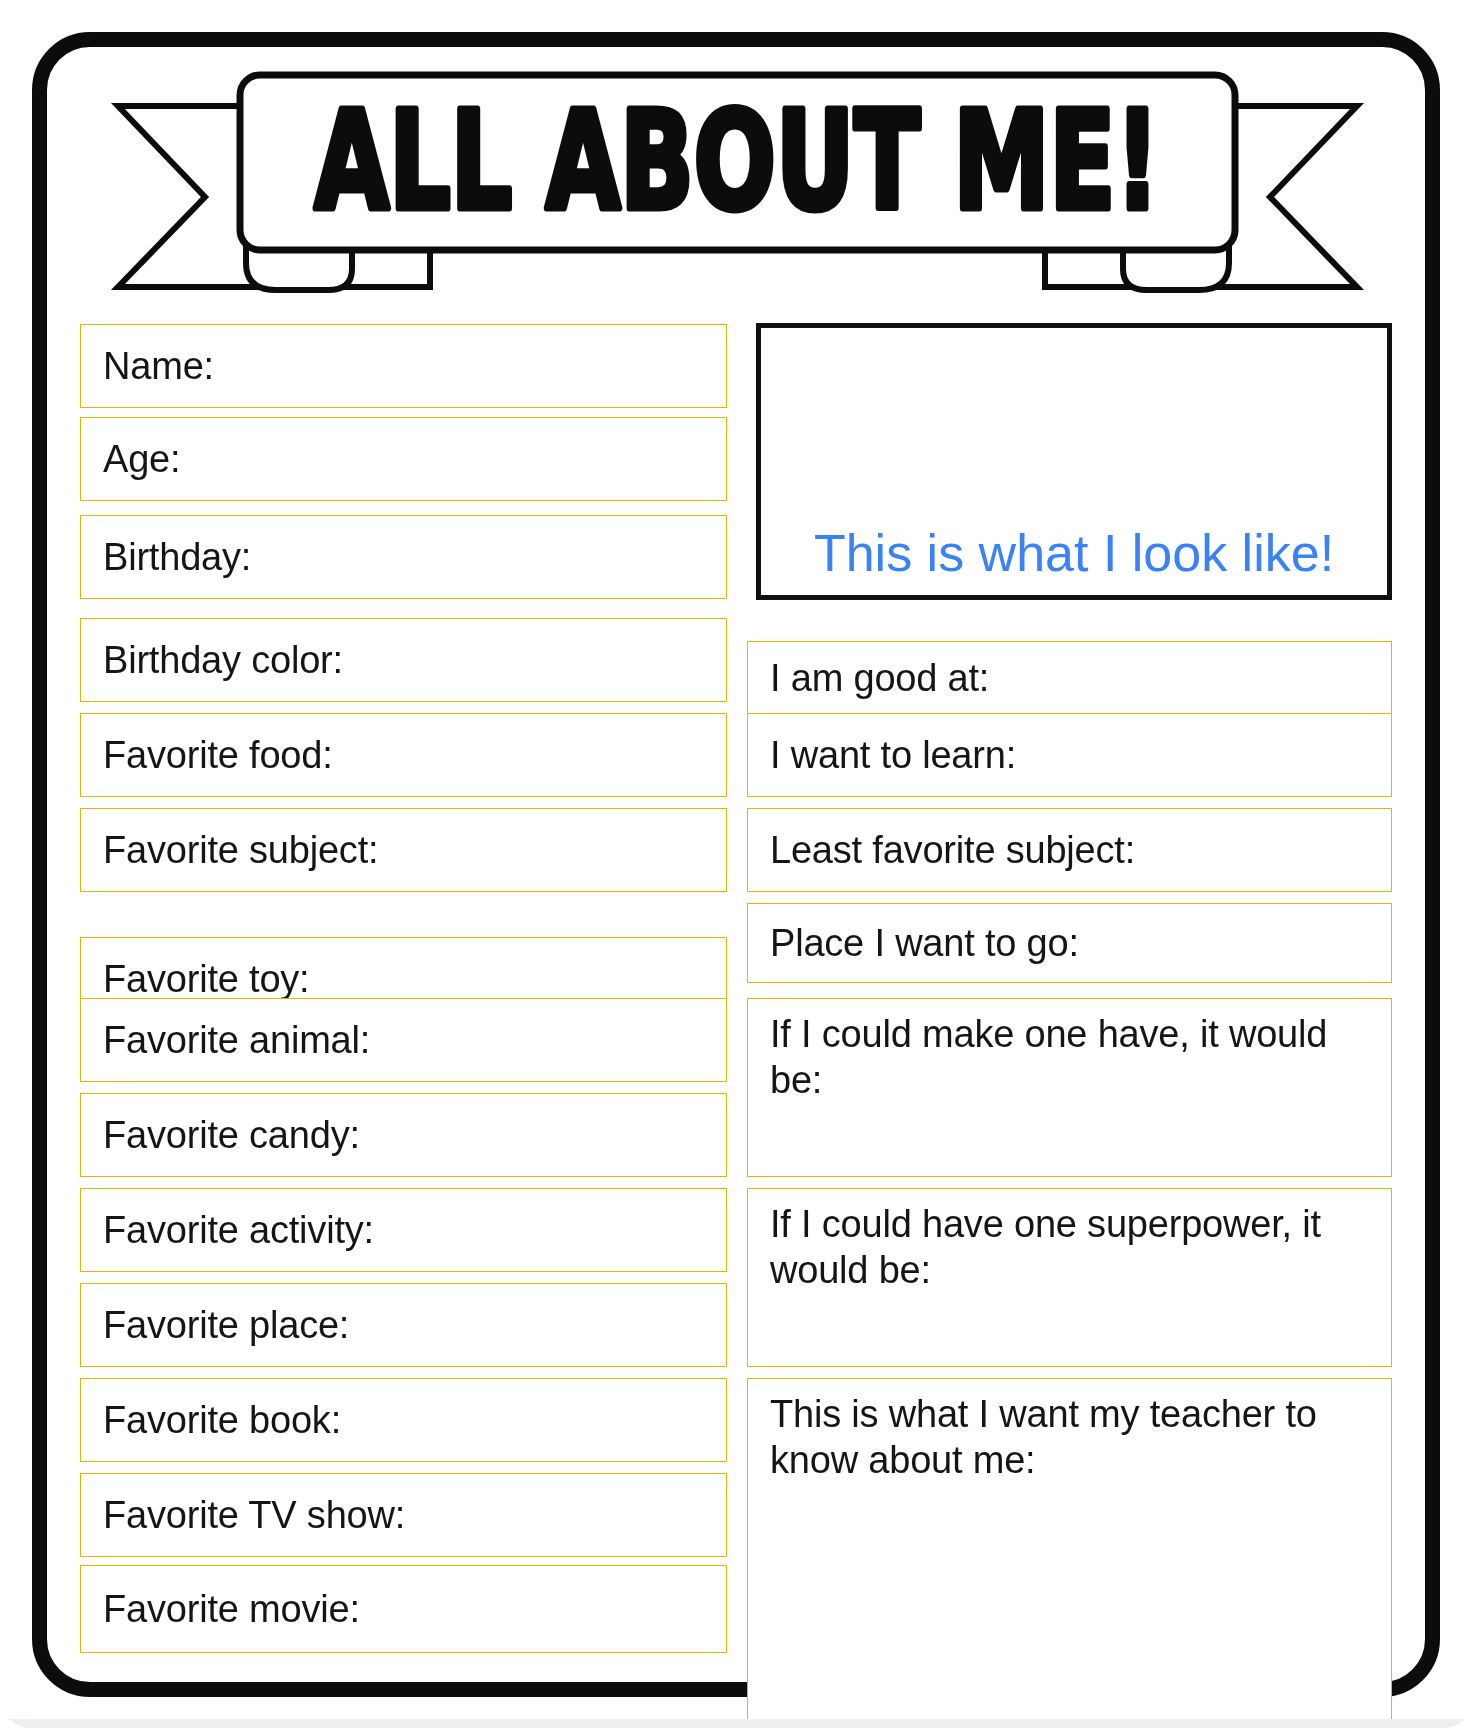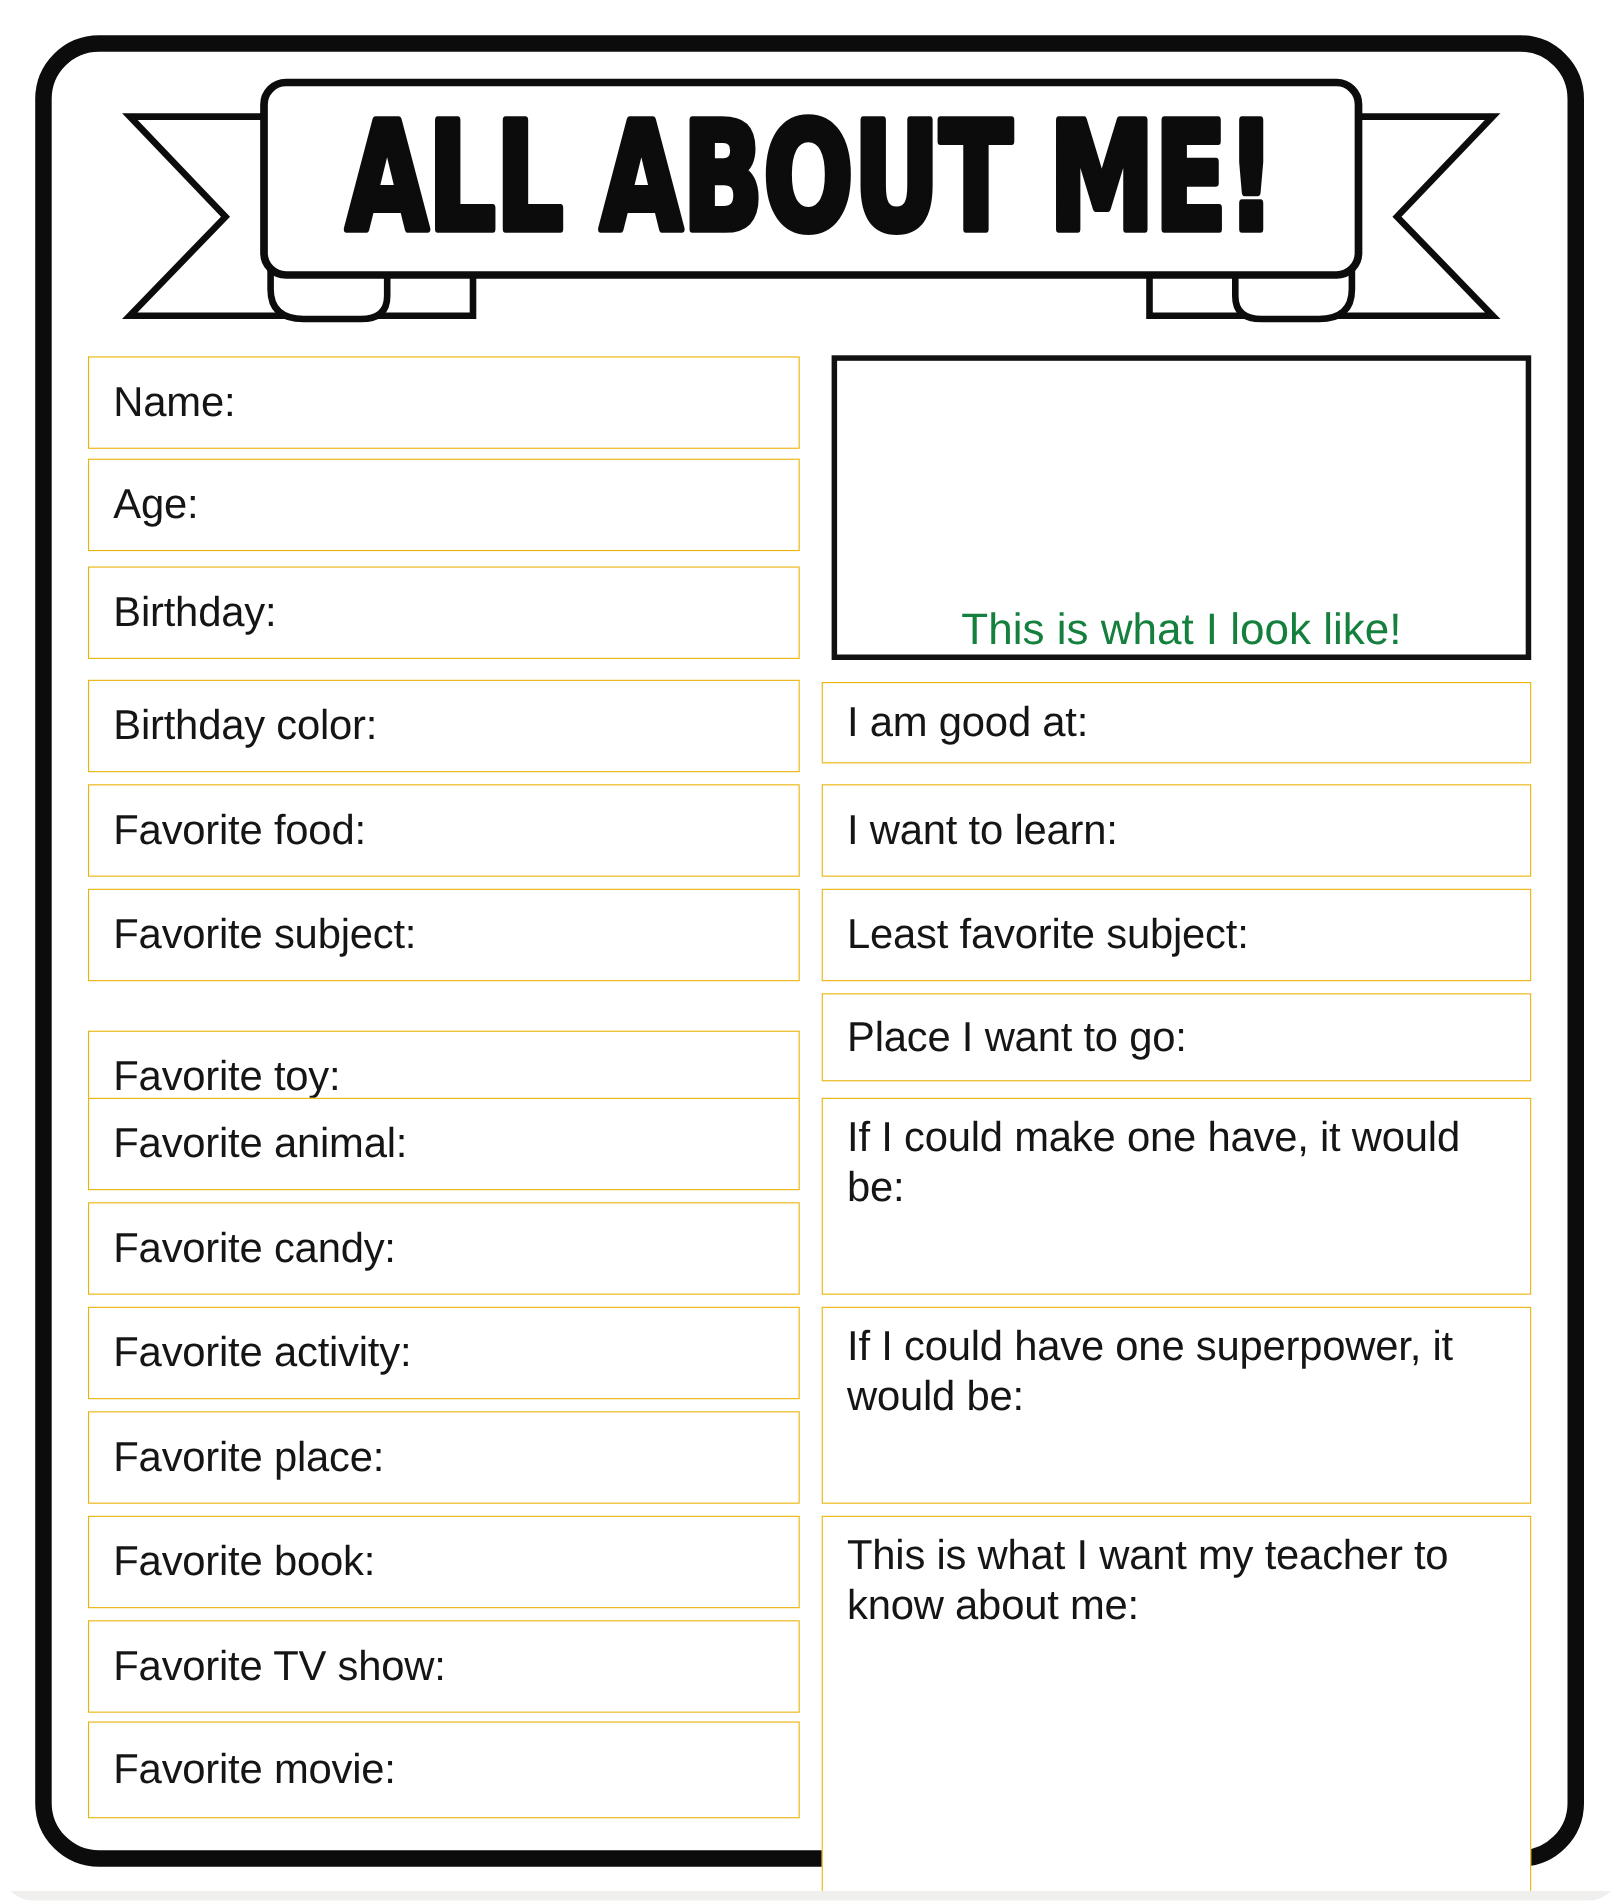--- a/index.html
+++ b/index.html
@@ -53,22 +53,23 @@
     left:756px;top:323px;
     width:636px;height:277px;
     box-sizing:border-box;
     border:5px solid #111111;
     background:#ffffff;
     display:flex;
     align-items:flex-end;
     justify-content:center;
   }
   .photo-caption{
-    font-size:40px;
-    color:#15803d;
+    font-size:52px;
+    color:#3b82f6;
+    padding-bottom:12px;
   }
   .right-col .fbox{left:747px;width:645px;}
   .bottom-artifact{
     position:absolute;left:0;bottom:0;width:1474px;height:9px;
     background:#f0efed;
   }
 </style>
 </head>
 <body>
 
@@ -135,21 +136,21 @@
       <span class="lbl">Favorite movie:</span>
     </div>
   </div>
 
   <div class="right-col">
 
     <div class="photo-box">
       <span class="photo-caption">This is what I look like!</span>
     </div>
 
-    <div class="fbox" style="top:620px;height:74px">
+    <div class="fbox" style="top:641px;height:74px">
       <span class="lbl">I am good at:</span>
     </div>
     <div class="fbox" style="top:713px;height:84px">
       <span class="lbl">I want to learn:</span>
     </div>
     <div class="fbox" style="top:808px;height:84px">
       <span class="lbl">Least favorite subject:</span>
     </div>
     <div class="fbox" style="top:903px;height:80px">
       <span class="lbl">Place I want to go:</span>

